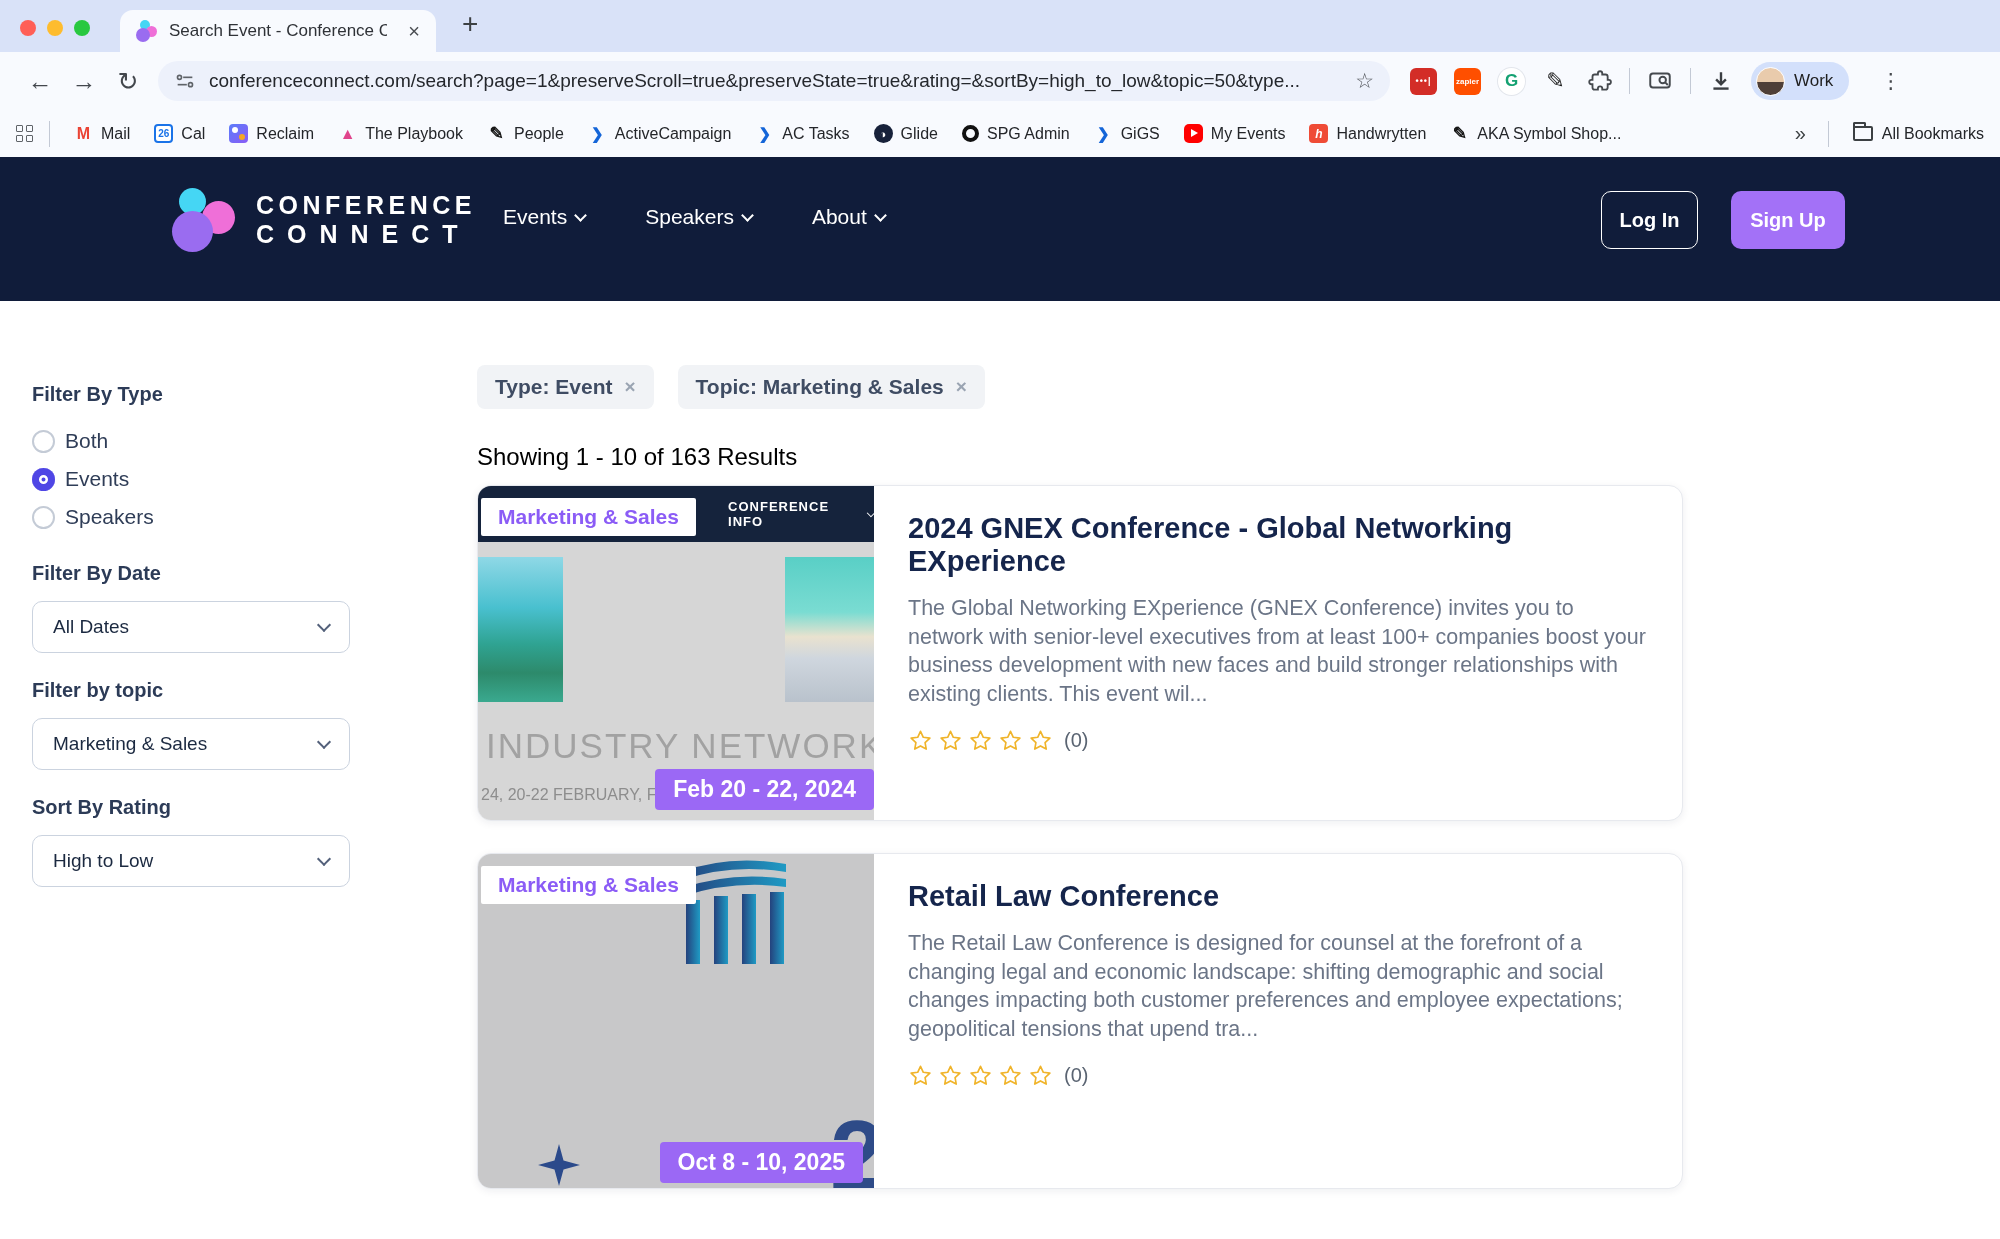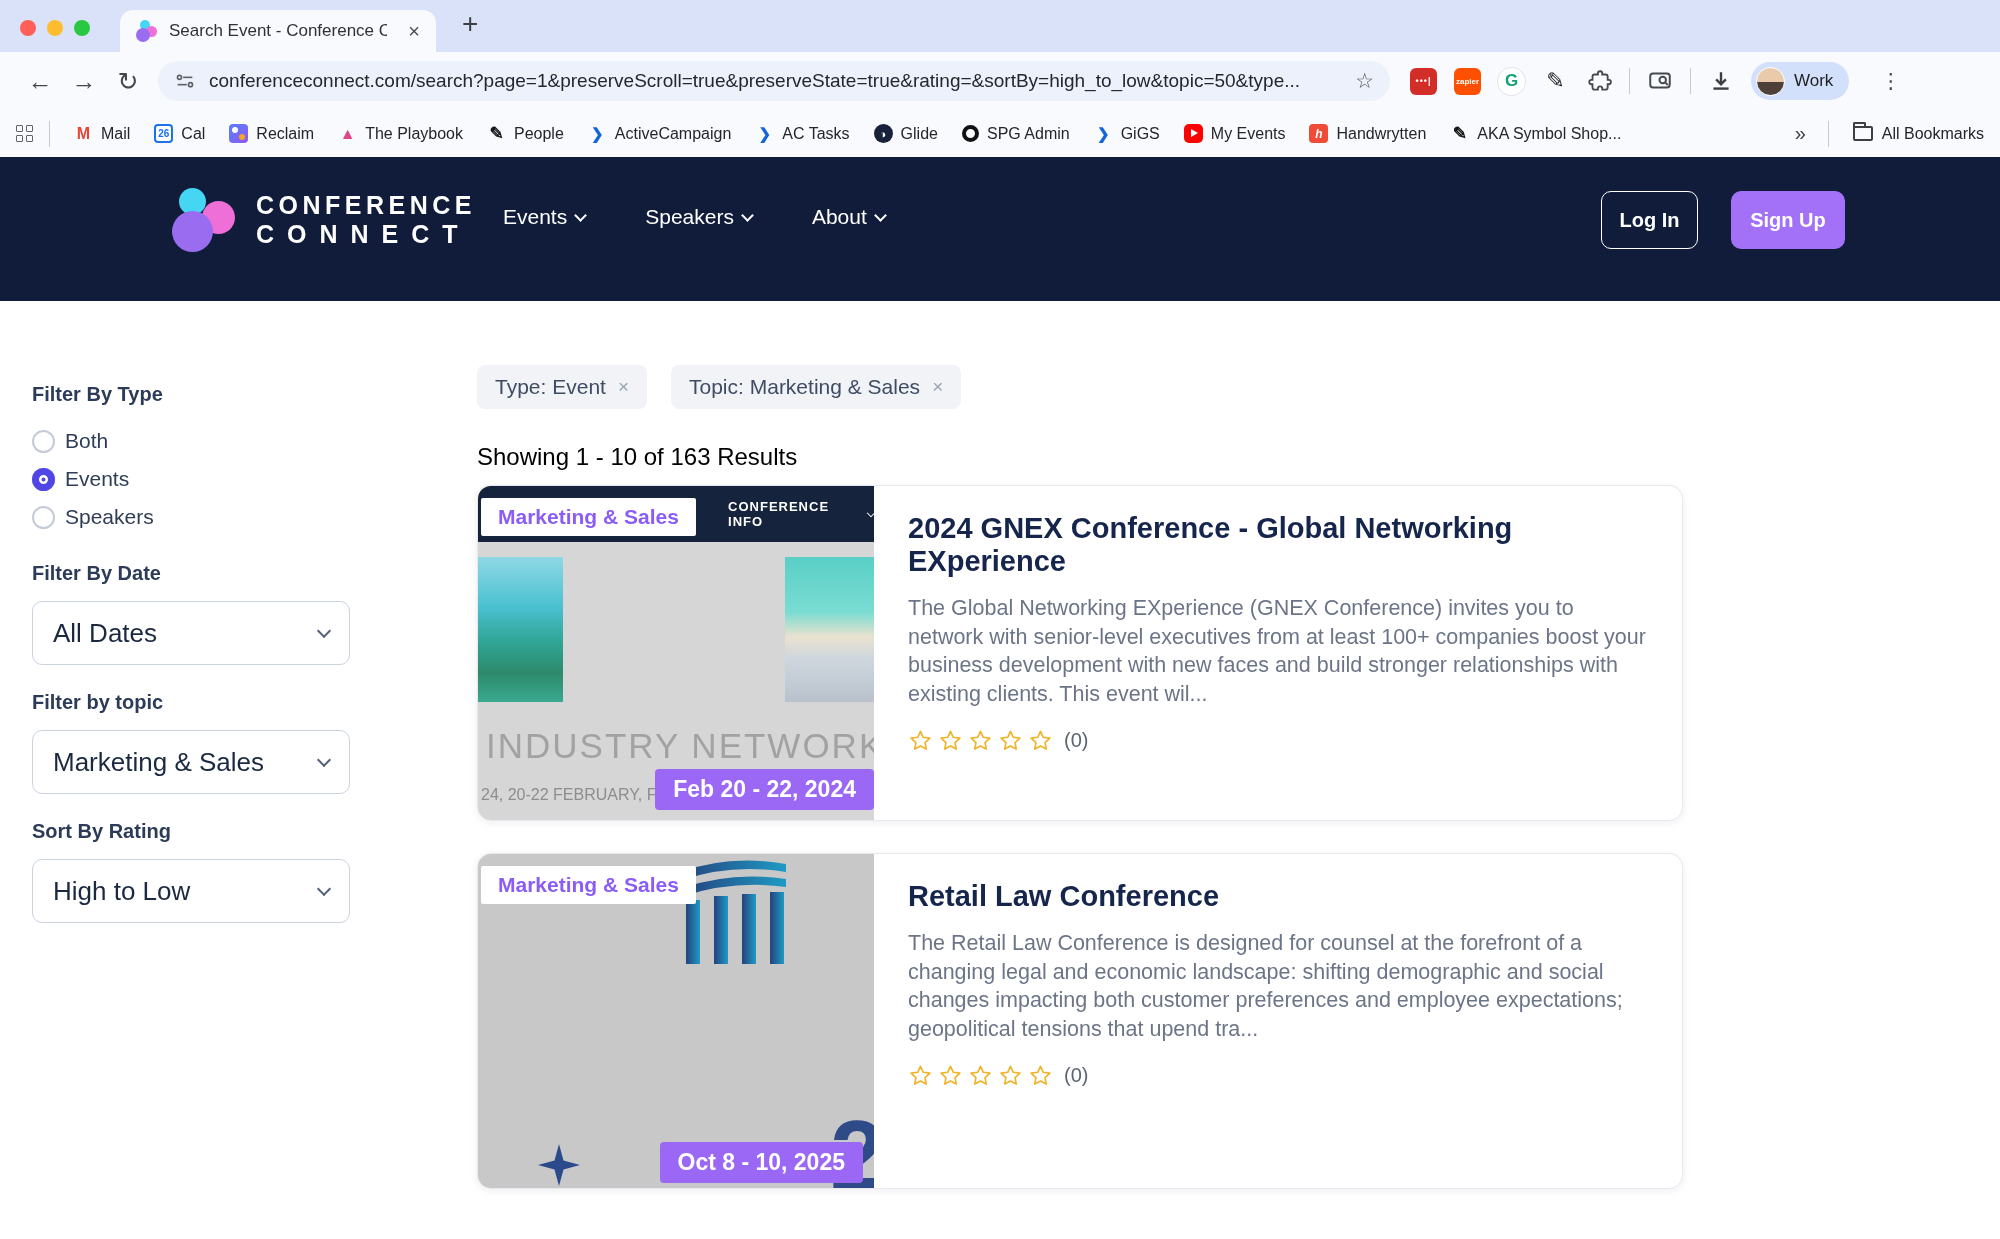--- a/index.html
+++ b/index.html
@@ -99,32 +99,32 @@
     align-items:center; justify-content:center; }
 
   
   .sidebar { position:absolute; left:32px; top:383px; width:320px; }
   .f-head { font-size:20px; font-weight:700; color:#2c3b57; margin-bottom:16px; }
   .radio-row { display:flex; align-items:center; gap:10px; height:38px; }
   .radio { width:23px; height:23px; border-radius:50%; border:2px solid #c4cbd6; background:#fff; flex:none; }
   .radio.sel { border:none; background:#4f46e5; box-shadow:inset 0 0 0 7px #4f46e5, inset 0 0 0 9.5px #fff; }
   .radio-label { font-size:21px; color:#2f3d57; font-weight:500; }
   .f-gap { margin-top:26px; }
-  .select { width:318px; height:64px; border:1.5px solid #cbd3df; border-radius:10px; background:#fff;
-    display:flex; align-items:center; padding:0 20px; font-size:26px; color:#1b2940; font-weight:500; }
+  .select { width:318px; height:52px; border:1.5px solid #cbd3df; border-radius:10px; background:#fff;
+    display:flex; align-items:center; padding:0 20px; font-size:19px; color:#1b2940; font-weight:500; }
   .select .chev-d { margin-left:auto; }
   .chev-d { width:10px; height:10px; border-right:2px solid #53607a; border-bottom:2px solid #53607a;
     transform:rotate(45deg); margin-top:-5px; }
 
   
   .main { position:absolute; left:477px; top:345px; width:1206px; }
   .rtitle { font-size:53px; font-weight:600; color:#15254c; line-height:1; }
   .chips { display:flex; gap:24px; margin-top:20px; }
   .chip-f { background:#f1f3f6; border-radius:8px; padding:0 18px; height:44px; display:flex;
-    align-items:center; gap:12px; font-size:21px; color:#3f4c63; font-weight:400; }
+    align-items:center; gap:12px; font-size:21px; color:#3f4c63; font-weight:700; }
   .chip-x { color:#9aa4b2; font-size:19px; }
   .count { margin-top:34px; font-size:24px; color:#000000; font-weight:500; }
 
   .card { margin-top:14px; display:flex; height:336px; background:#fff; border:1px solid #e7e9ee;
     border-radius:14px; box-shadow:0 2px 8px rgba(20,30,60,.07); overflow:hidden; position:relative; }
   .card + .card { margin-top:32px; }
   .media { width:396px; flex:none; position:relative; overflow:hidden; background:#d6d6d6; }
   .cat-chip { position:absolute; left:3px; top:12px; background:#fff; color:#8b5cf6; font-weight:bold;
     font-size:21px; padding:7px 17px; border-radius:2px; z-index:5; }
   .date-badge { position:absolute; background:#9b68f5; color:#fff; font-weight:bold; font-size:23px;

